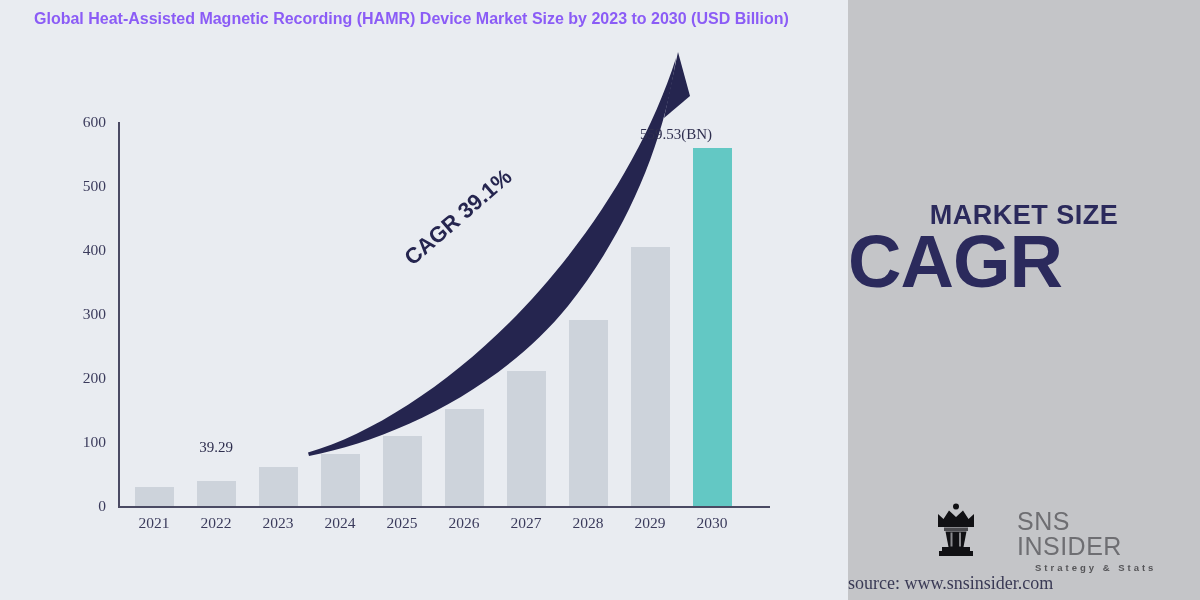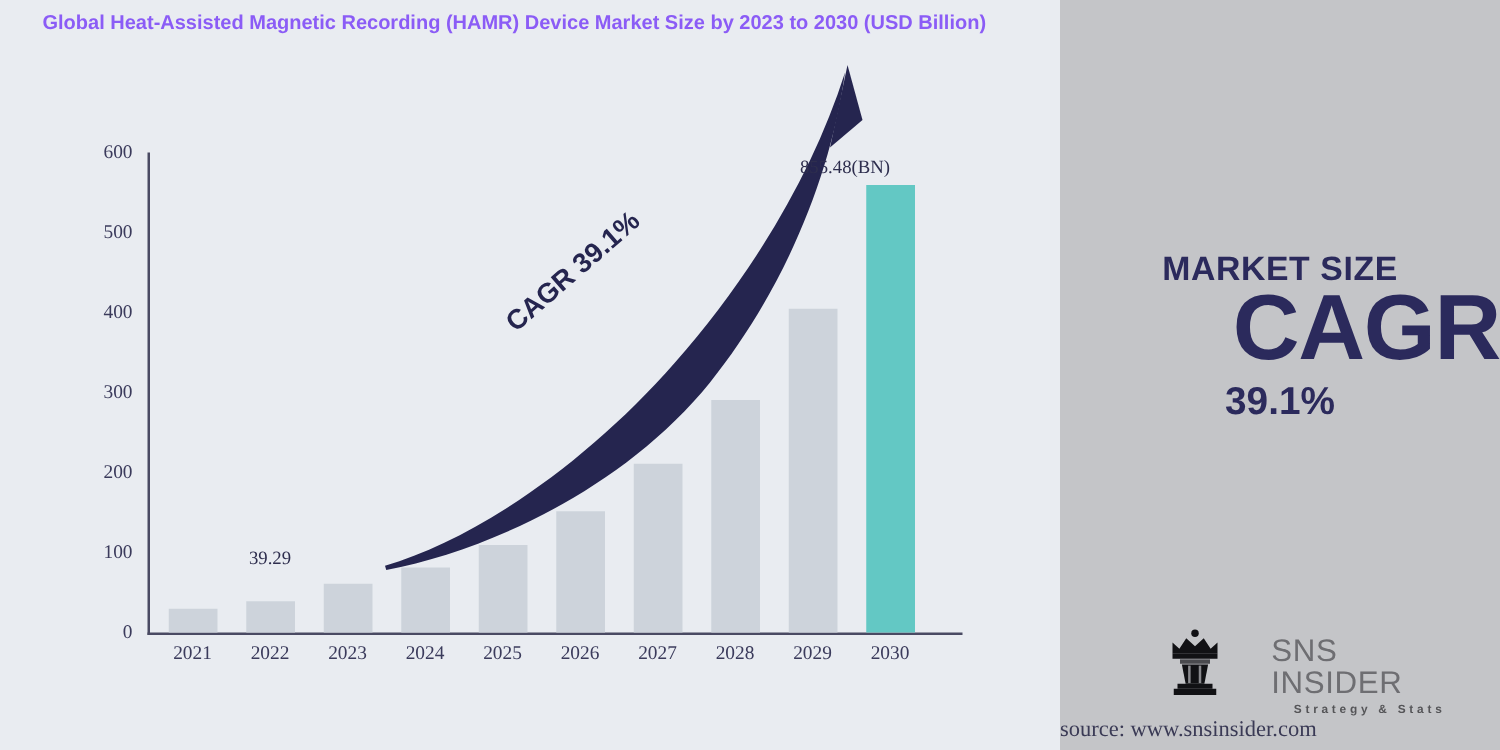--- a/index.html
+++ b/index.html
@@ -21,21 +21,21 @@
     background: #C4C5C8;
   }
   #market-size-label {
     position: absolute; left: 0; top: 200px; width: 352px;
     text-align: center;
     font-size: 27px; font-weight: bold; letter-spacing: 0.5px;
     color: #2B2A5C;
   }
   #cagr-big {
     position: absolute; left: 0; top: 223px; width: 352px;
-    text-align: right;
+    text-align: left;
     font-size: 74px; font-weight: bold; letter-spacing: -1px;
     color: #2B2A5C;
     line-height: 1.05;
   }
   #cagr-value {
     position: absolute; left: 0; top: 303px; width: 352px;
     text-align: center;
     font-size: 31px; font-weight: bold;
     color: #2B2A5C;
   }
@@ -122,21 +122,20 @@
   }
 </style>
 </head>
 <body>
 
 <div id="page">
 
   <div id="right-panel">
     <div id="market-size-label">MARKET SIZE</div>
     <div id="cagr-big">CAGR</div>
-    <div id="cagr-value">39.1%</div>
   </div>
 
   <div id="logo-block">
     <svg id="logo-mark" viewBox="0 0 52 54">
 
       <circle cx="26" cy="3.5" r="3" fill="#111114"></circle>
 
       <path d="M8 20 L8 11 L13.5 16 L19 7.5 L26 14 L33 7.5 L38.5 16 L44 11 L44 20 Z" fill="#111114"></path>
 
       <rect x="8" y="20" width="36" height="4" fill="#111114"></rect>
@@ -202,16 +201,16 @@
     <div class="xtick" style="left: 129px; width: 62px;">2023</div>
     <div class="xtick" style="left: 191px; width: 62px;">2024</div>
     <div class="xtick" style="left: 253px; width: 62px;">2025</div>
     <div class="xtick" style="left: 315px; width: 62px;">2026</div>
     <div class="xtick" style="left: 377px; width: 62px;">2027</div>
     <div class="xtick" style="left: 439px; width: 62px;">2028</div>
     <div class="xtick" style="left: 501px; width: 62px;">2029</div>
     <div class="xtick" style="left: 563px; width: 62px;">2030</div>
 
     <div class="bar-label" id="label-2022" style="left: 38px; width: 120px; top: 316.854px;">39.29</div>
-    <div class="bar-label" id="label-2030" style="left: 498px; width: 120px; top: 3.9008px;">855.48(BN)</div>
+    <div class="bar-label" id="label-2030" style="left: 498px; width: 120px; top: 3.9008px;">559.53(BN)</div>
   </div>
 
 </div>
 
 </body></html>

